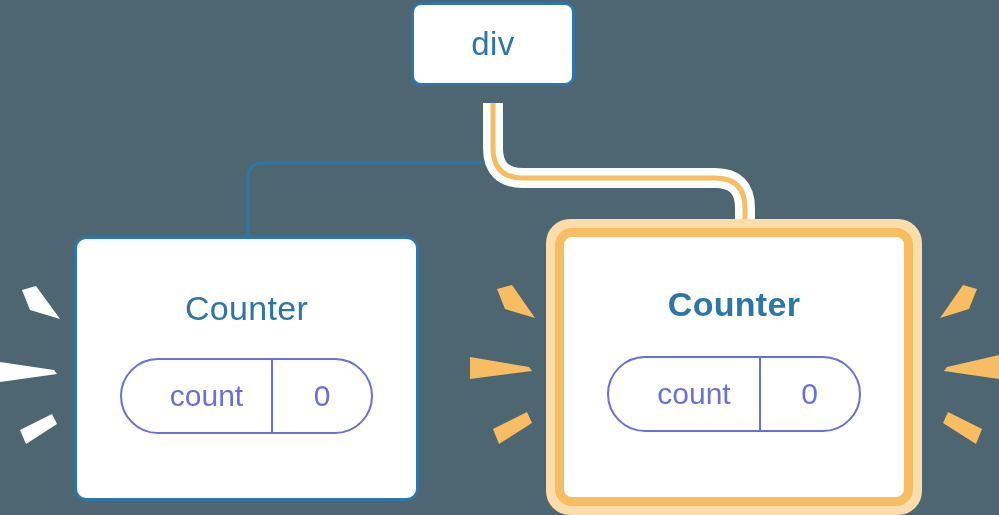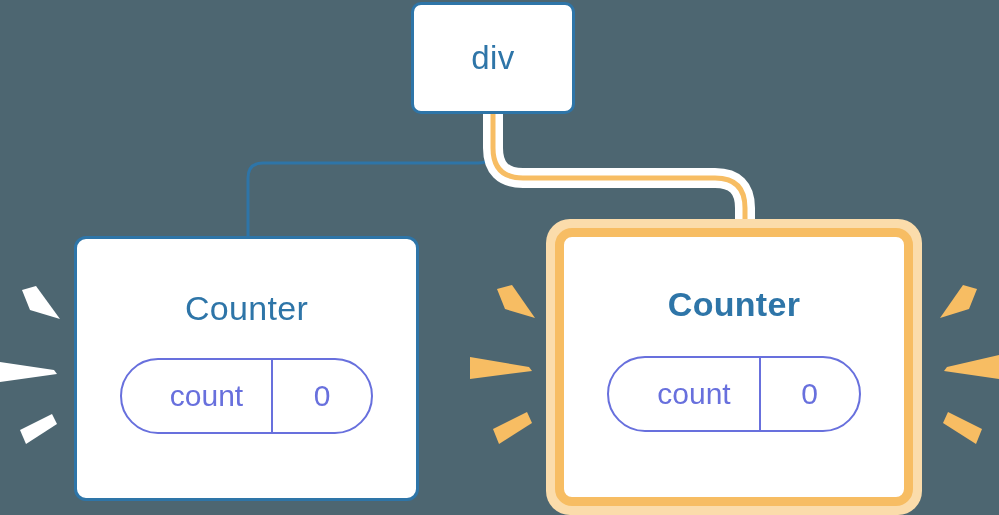--- a/index.html
+++ b/index.html
@@ -42,21 +42,21 @@
     box-sizing: border-box;
     display: flex;
     flex-direction: column;
     align-items: center;
   }
 
   .node-div {
     left: 411px;
     top: 2px;
     width: 164px;
-    height: 112px;
+    height: 84px;
     border: 3px solid #2e75a8;
     border-radius: 10px;
     justify-content: center;
   }
   .node-div .node-title {
     font-size: 33px;
     color: #2e75a8;
     font-weight: 400;
     letter-spacing: 0.5px;
   }

